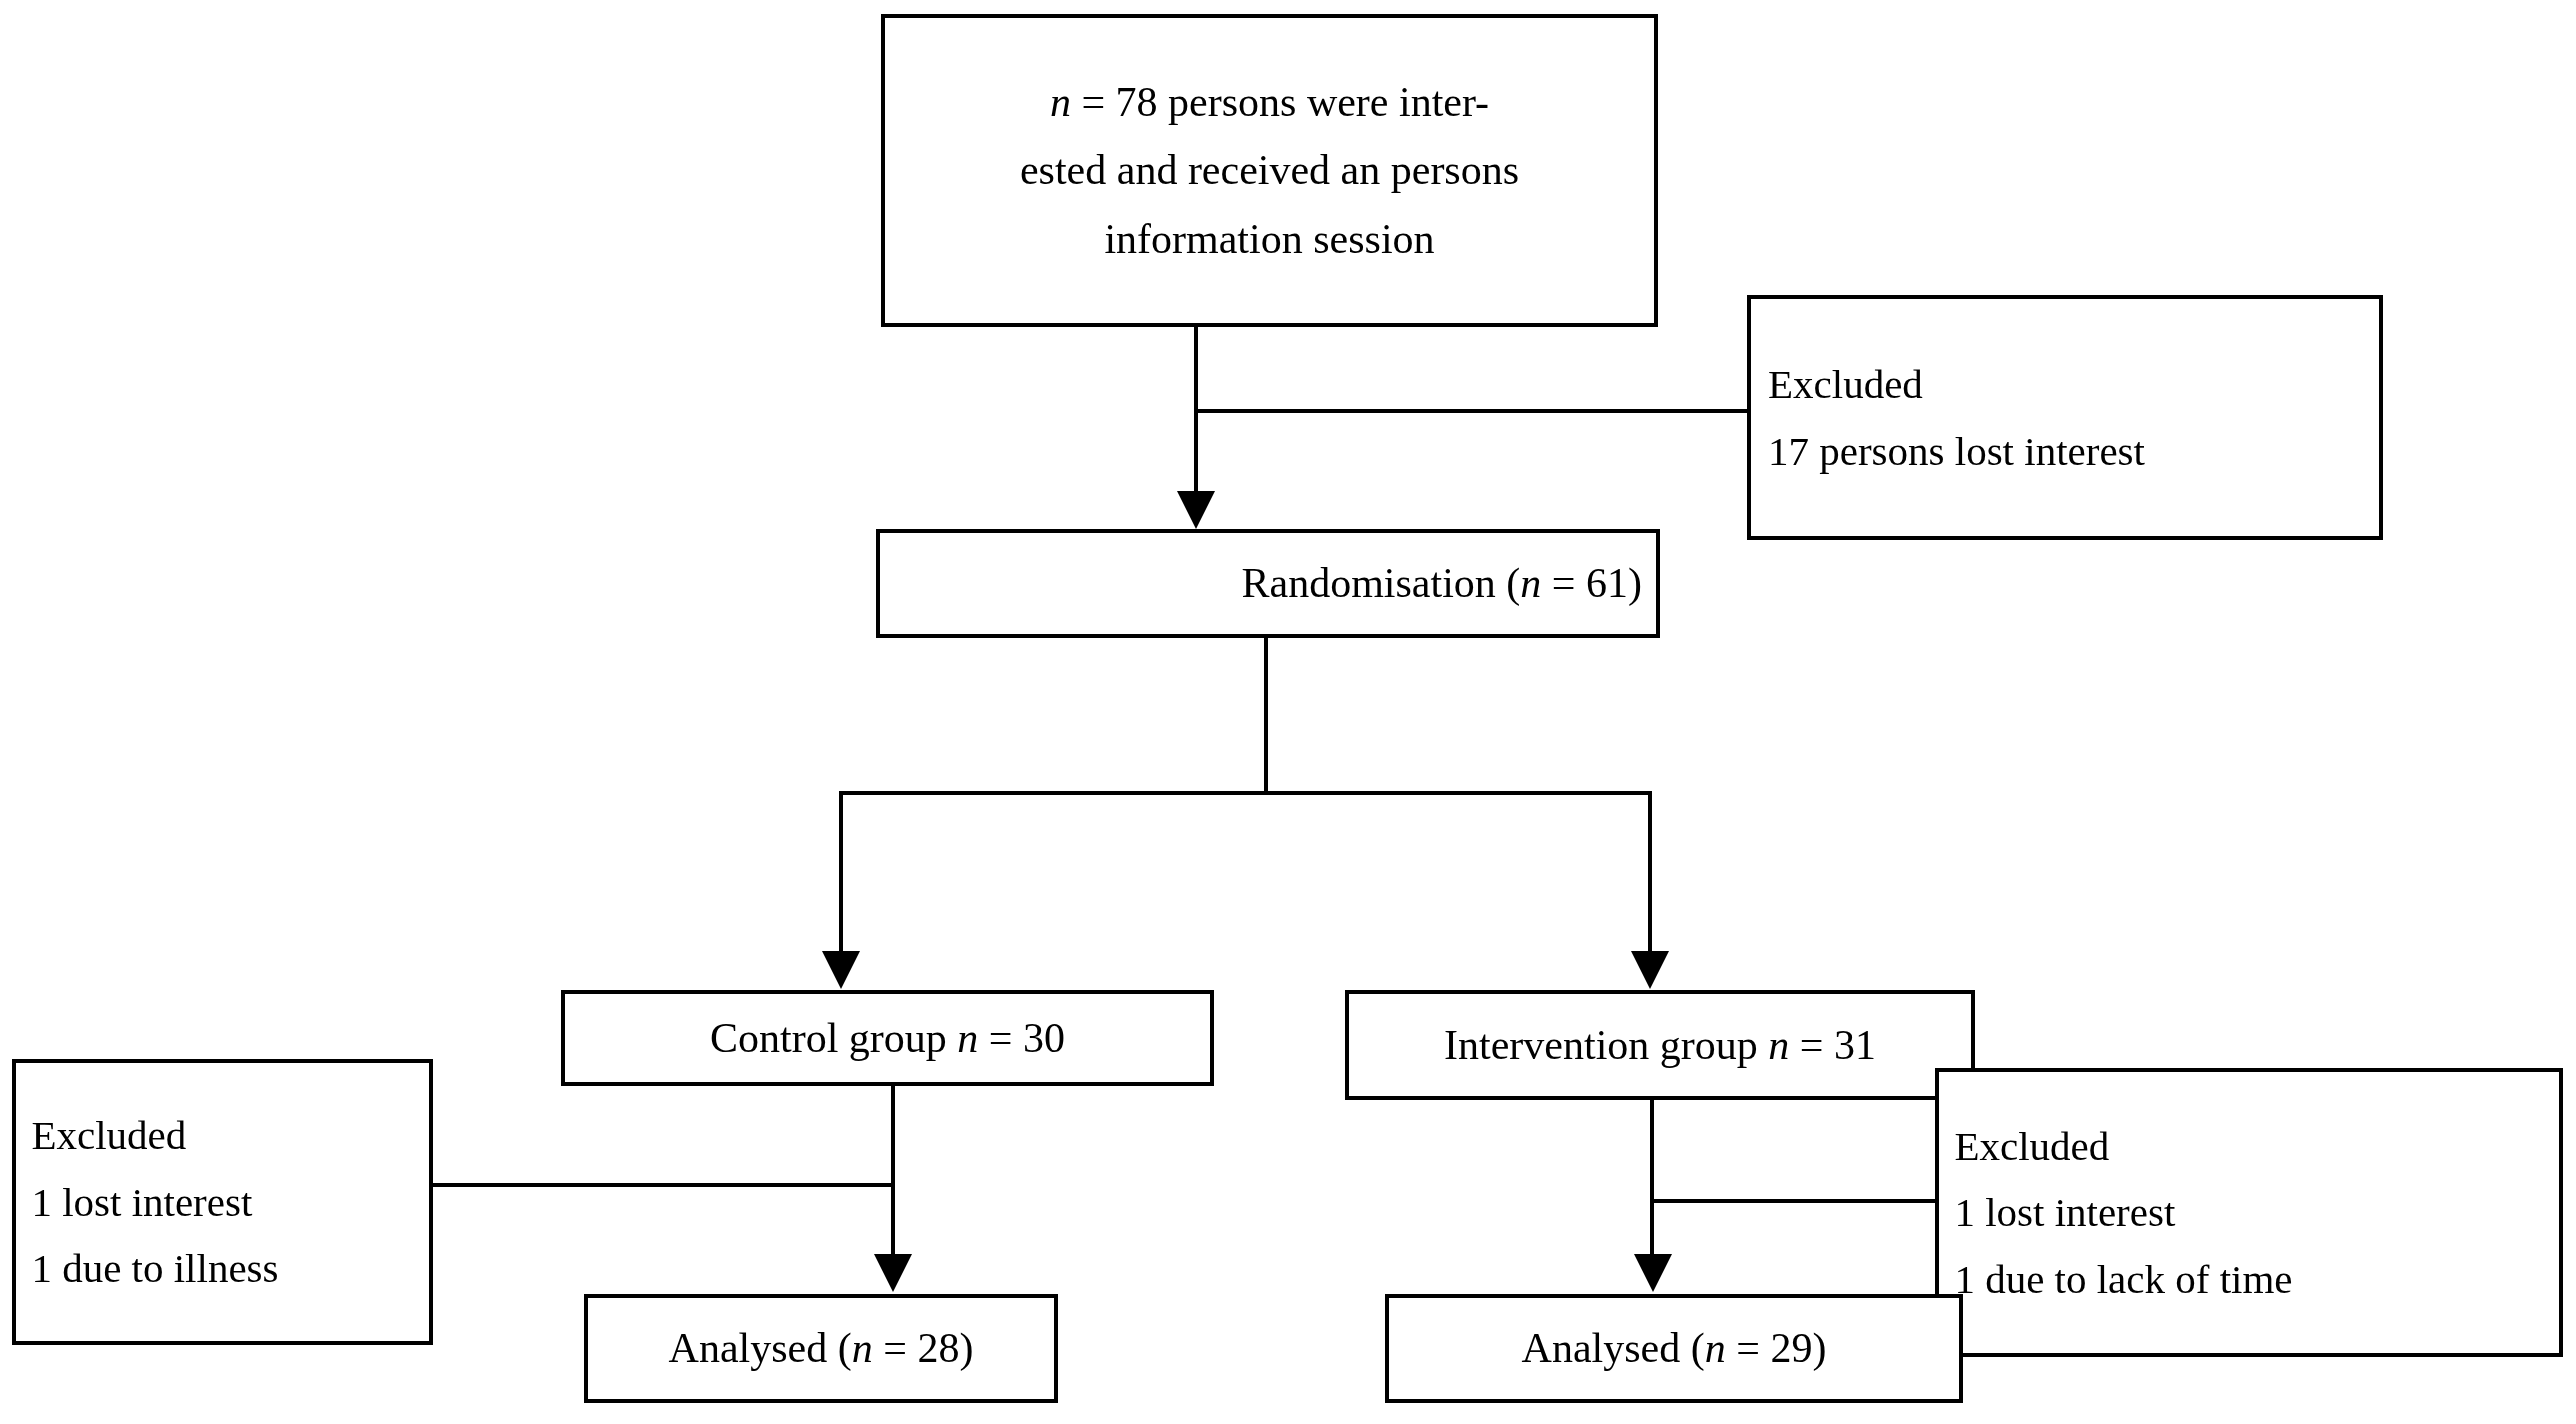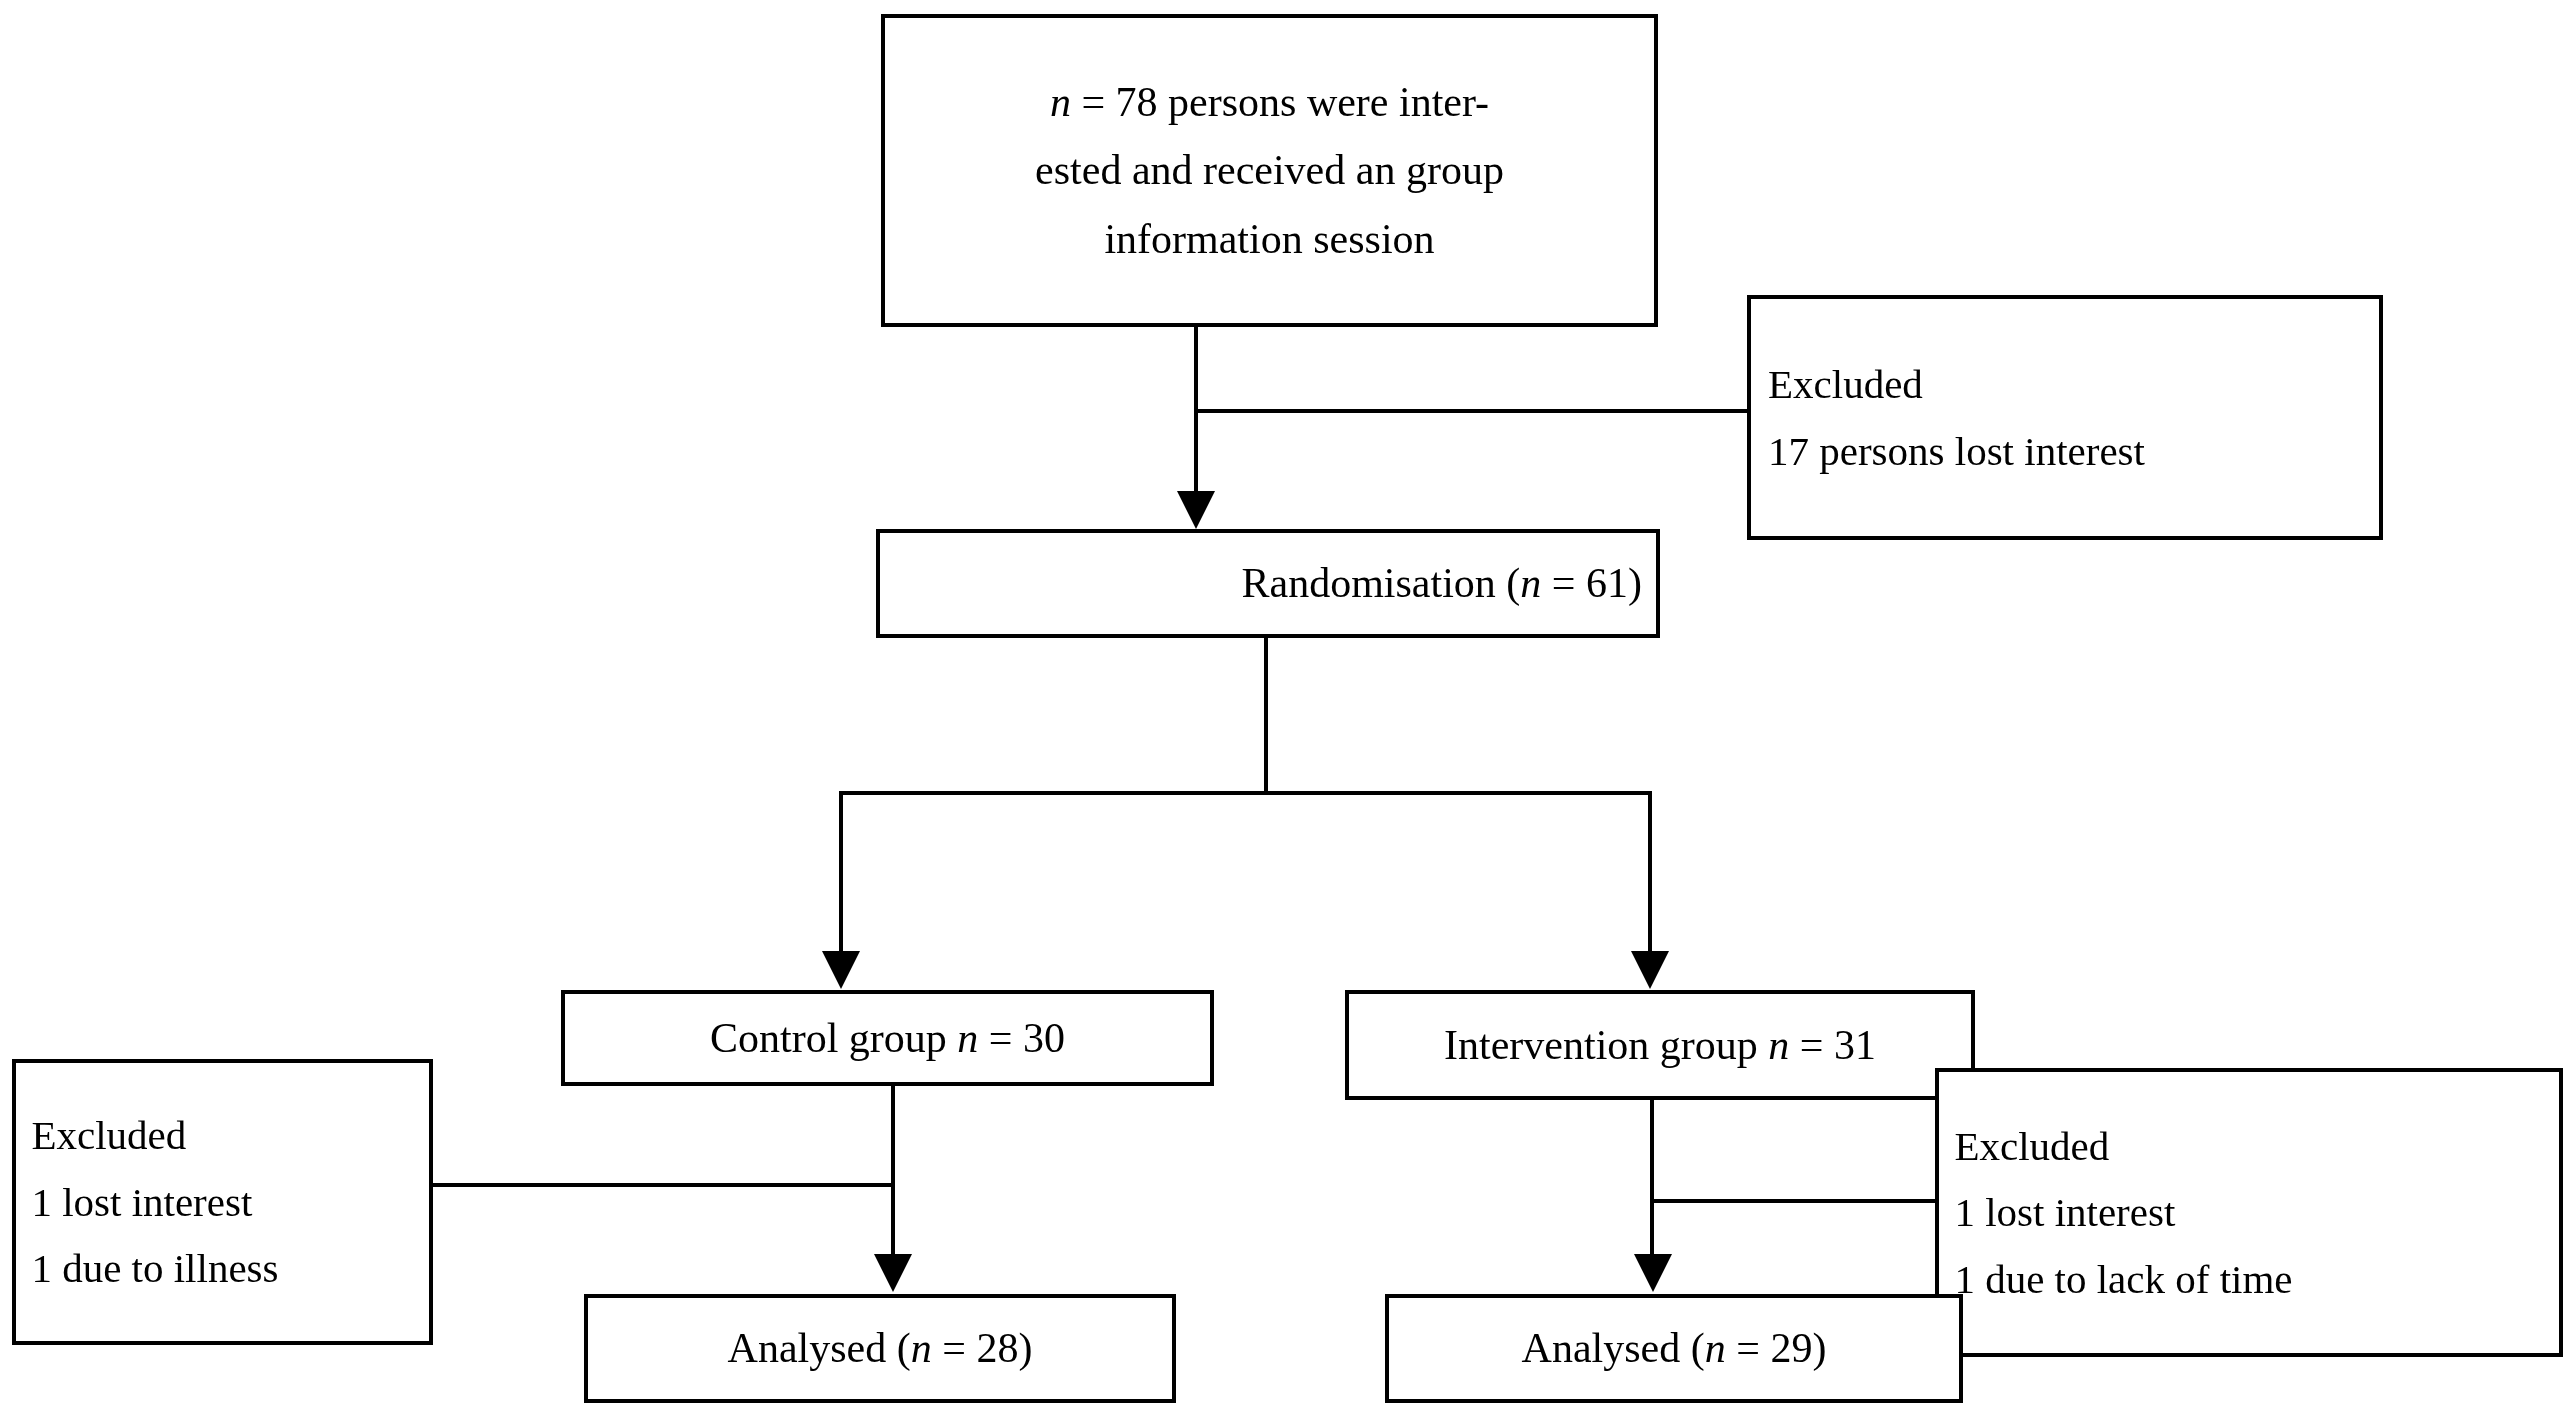--- a/index.html
+++ b/index.html
@@ -57,21 +57,21 @@
   .txt.big { font-size: 42px; }
   .it { font-style: italic; }
   
   #box-screened      { left: 881px; top: 14px;   width: 777px; height: 313px;  padding: 4px 18px; }
   #box-excluded-top  { left: 1747px; top: 281px;  width: 636px;  height: 245px;  padding: 7px 17px; }
   #box-random        { left: 876px; top: 529px;  width: 784px; height: 109px;  padding: 4.2px 14px; align-items: flex-end; }
   #box-control       { left: 561px;  top: 990px; width: 653px;  height: 96px;  padding: 2.8px 12.6px; }
   #box-intervention  { left: 1345px; top: 990px; width: 630px;  height: 110px;  padding: 2.8px 12.6px; }
   #box-excluded-left { left: 12px;   top: 1045px; width: 421px;  height: 286px;  padding: 7px 15.4px; }
   #box-excluded-right{ left: 1935px; top: 1054px; width: 628px;  height: 289px;  padding: 7px 15.4px; }
-  #box-analysed-c    { left: 584px;  top: 1294px; width: 592px;  height: 109px;  padding: 2.8px 12.6px; }
+  #box-analysed-c    { left: 584px;  top: 1294px; width: 474px;  height: 109px;  padding: 2.8px 12.6px; }
   #box-analysed-i    { left: 1385px; top: 1294px; width: 578px;  height: 109px;  padding: 2.8px 12.6px; }
   
   #c1-vert       { left: 1194px; top: 327px;  height: 168px; }
   #c1-branch-h   { left: 1196px; top: 409px;  width: 553px; }
   #c1-arrow      { left: 1177px; top: 491px; }
   #c2-vert       { left: 1264px; top: 638px;  height: 155px; }
   #c2-split-h    { left: 839px; top: 791px; width: 813px; }
   #c2-left-vert  { left: 839px; top: 791px; height: 161px; }
   #c2-right-vert { left: 1648px; top: 791px; height: 161px; }
   #c2-left-arrow { left: 822px; top: 951px; }
@@ -83,21 +83,21 @@
   #c3-right-h    { left: 1653px; top: 1199px; width: 284px; }
   #c3-right-arrow{ left: 1634px; top: 1254px; }
 </style>
 </head>
 <body>
 
 <div id="canvas">
 
   <div class="box center" id="box-screened">
     <span class="txt big"><span class="it">n</span><span> = 78 persons were inter-</span></span>
-    <span class="txt big">ested and received an group</span>
+    <span class="txt big">ested and received an persons</span>
     <span class="txt big">information session</span>
   </div>
 
   <div class="box leftal" id="box-excluded-top">
     <span class="txt">Excluded</span>
     <span class="txt">17 persons lost interest</span>
   </div>
 
   <div class="box center" id="box-random">
     <span class="txt big"><span>Randomisation (</span><span class="it">n</span><span> = 61)</span></span>

